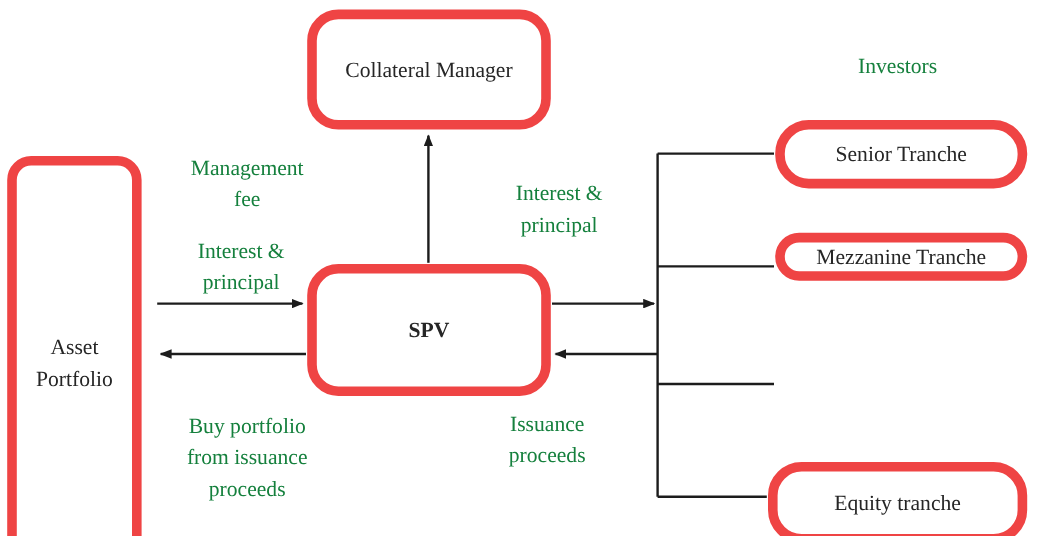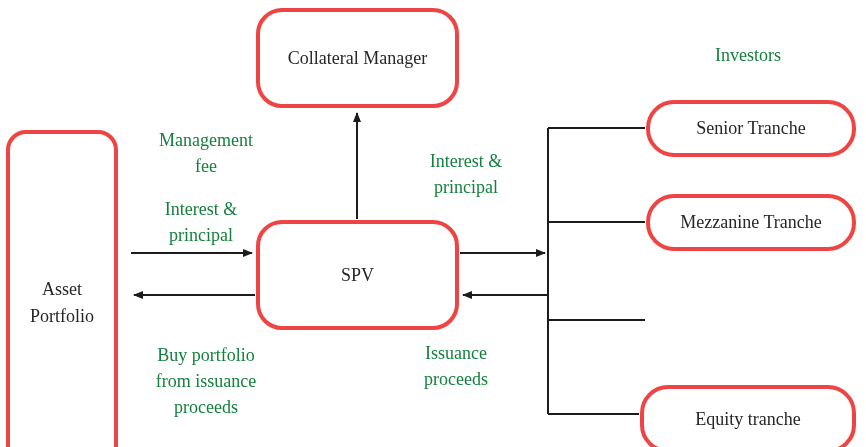--- a/index.html
+++ b/index.html
@@ -23,37 +23,37 @@
     height: 447px;
     pointer-events: none;
   }
   .wires line {
     stroke: #1c1c1c;
     stroke-width: 2;
   }
   .node {
     position: absolute;
     box-sizing: border-box;
-    border: 4px solid #ef4444;
+    border: 8px solid #ef4444;
     background: #ffffff;
     border-radius: 24px;
     display: flex;
     align-items: center;
     justify-content: center;
     text-align: center;
     font-size: 18px;
     color: #262626;
     white-space: pre-line;
     line-height: 1.45;
   }
   .node-asset        { left: 6px;   top: 97px;  width: 112px; height: 345px; border-radius: 20px; margin-top: 33px; }
   .node-collateral   { left: 256px; top: 8px;   width: 203px; height: 100px; border-radius: 26px; }
-  .node-spv          { left: 256px; top: 220px; width: 203px; height: 110px; border-radius: 26px; }
+  .node-spv          { left: 256px; top: 220px; width: 203px; height: 110px; border-radius: 26px; font-weight: bold; }
   .node-tranche-0    { left: 646px; top: 100px; width: 210px; height: 57px;  border-radius: 28px; }
-  .node-tranche-1    { left: 646px; top: 194px; width: 210px; height: 57px;  border-radius: 28px; }
+  .node-tranche-1    { left: 646px; top: 194px; width: 210px; height: 40px;  border-radius: 28px; }
   .node-tranche-2    { left: 646px; top: 288px; width: 210px; height: 64px;  border-radius: 28px; }
   .node-tranche-3    { left: 640px; top: 385px; width: 216px; height: 68px;  border-radius: 28px; }
   .edge-label, .heading {
     position: absolute;
     text-align: center;
     font-size: 18px;
     color: #15803d;
     white-space: pre-line;
     line-height: 1.45;
   }

